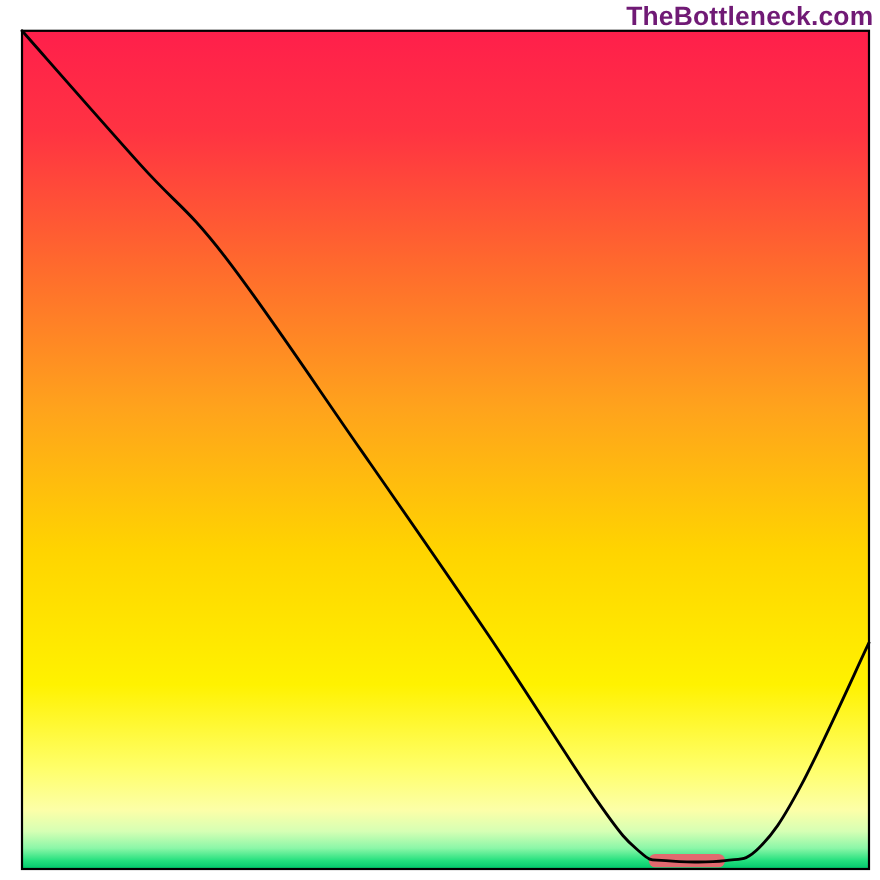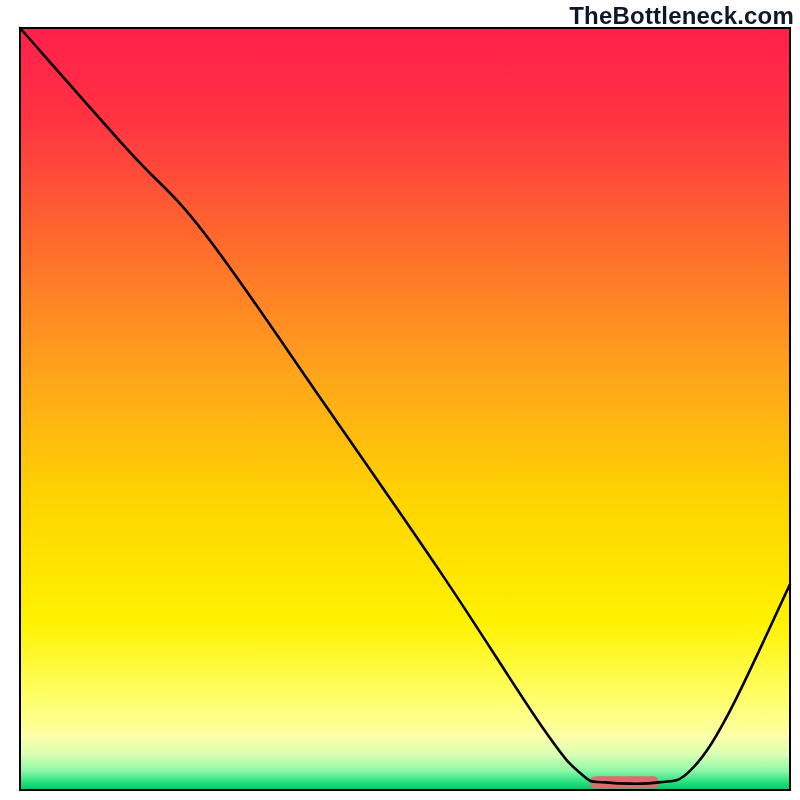--- a/index.html
+++ b/index.html
@@ -14,21 +14,21 @@
     position: relative;
     width: 800px;
     height: 800px;
   }
   .watermark {
     position: absolute;
     top: 2px;
     right: 6px;
     font-size: 24px;
     font-weight: 600;
-    color: #0f172a;
+    color: #701a75;
     letter-spacing: 0.2px;
   }
   svg {
     display: block;
   }
 </style>
 </head>
 <body>
 
 <div class="stage">

